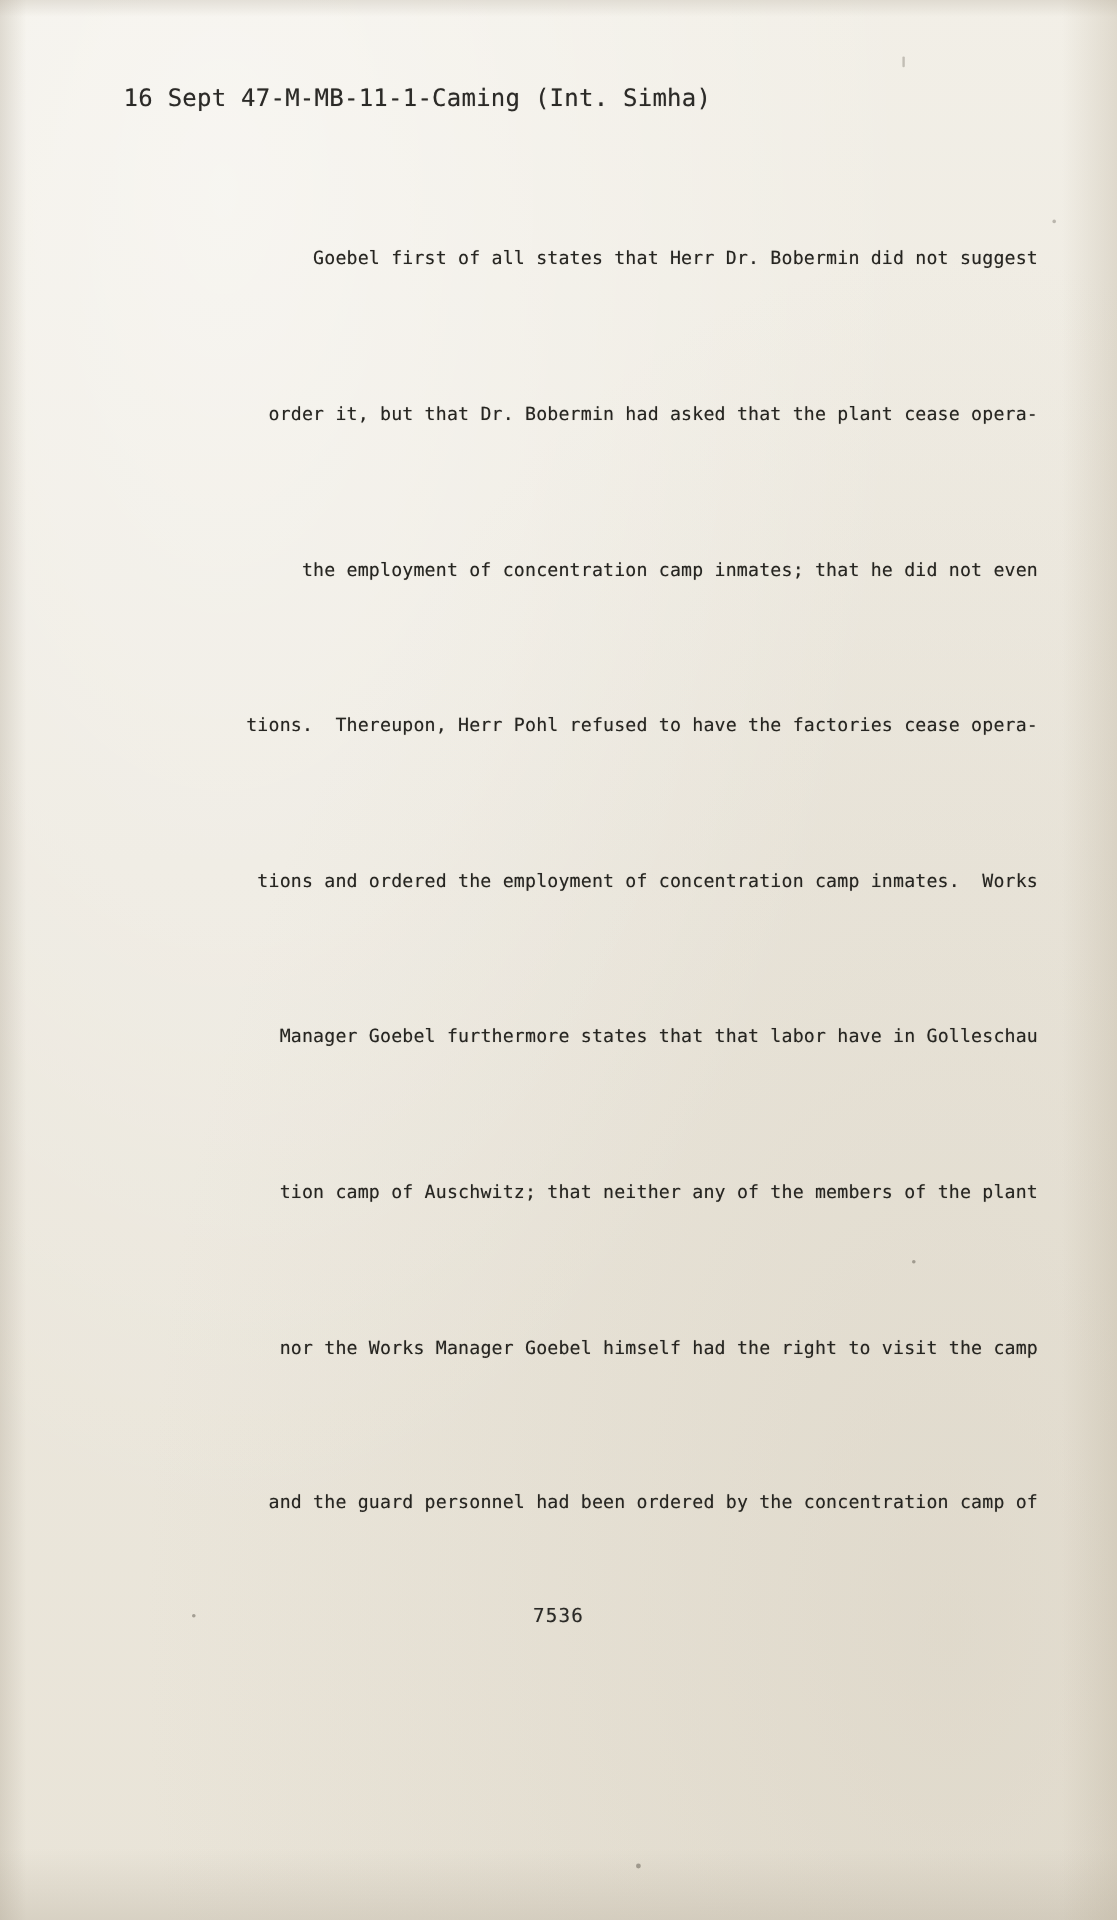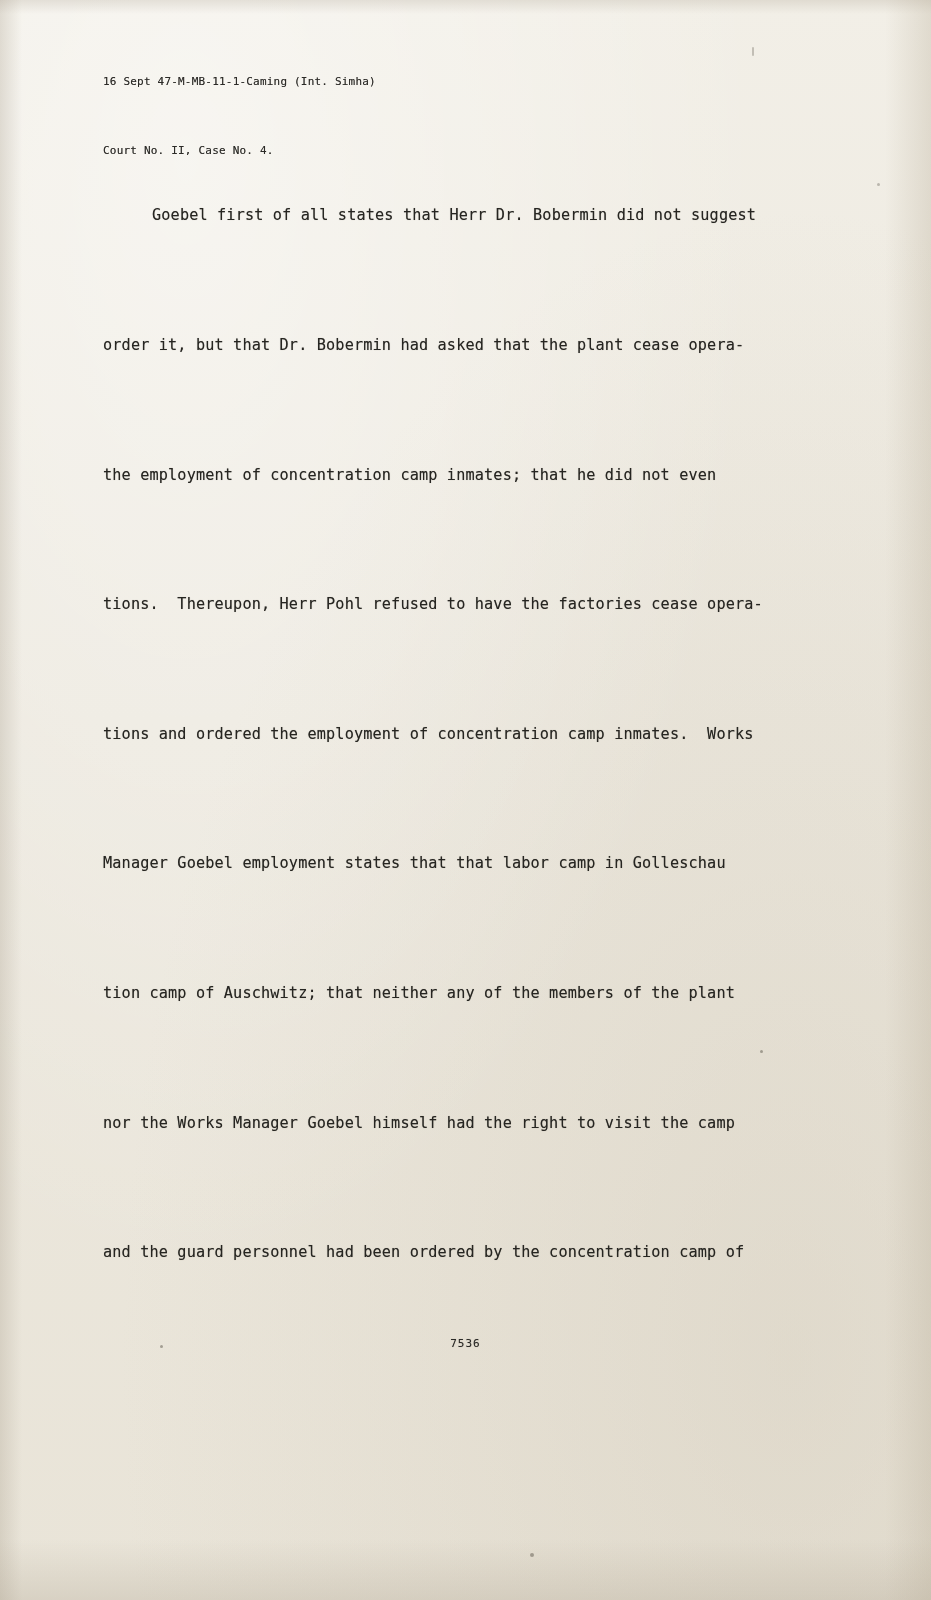--- a/index.html
+++ b/index.html
@@ -33,21 +33,21 @@
     right: 0;
     width: 46px;
     height: 100%;
     background: linear-gradient(90deg, rgba(200,190,172,0) 0%, rgba(186,175,154,0.33) 100%);
     pointer-events: none;
   }
   .header {
     position: absolute;
     top: 24px;
     left: 103px;
-    font-size: 11px;
+    font-size: 20px;
     line-height: 23px;
     color: #2b2a27;
     letter-spacing: 0.2px;
     white-space: pre;
   }
   .header div {
     text-shadow: 0 0 0.6px rgba(40,38,34,0.5);
   }
   .body-text {
     position: absolute;
@@ -61,31 +61,32 @@
   }
   .para {
     margin: 0;
     white-space: pre-wrap;
     text-indent: 0;
   }
   .line {
     display: block;
     white-space: pre;
     text-shadow: 0 0 0.7px rgba(45,42,36,0.45);
+    text-align: right;
   }
   .line.indent {
     padding-left: 49px;
   }
   .page-number {
     position: absolute;
     top: 1337px;
     left: 0;
     width: 931px;
     text-align: center;
-    font-size: 11px;
+    font-size: 16px;
     color: #2b2a27;
     letter-spacing: 1px;
     text-shadow: 0 0 0.7px rgba(45,42,36,0.45);
   }
   
   .speck {
     position: absolute;
     background: #6a645a;
     border-radius: 50%;
     opacity: 0.55;
@@ -123,32 +124,31 @@
 <body>
 
 <div class="page">
 
   <div class="edge-shadow-left"></div>
   <div class="edge-shadow-top"></div>
   <div class="edge-shadow-bottom"></div>
 
   <div class="header">
     <div>16 Sept 47-M-MB-11-1-Caming (Int. Simha)</div>
-    <div>Court No. II, Case No. 4.</div>
   </div>
 
   <div class="body-text">
 
     <p class="para">
       <span class="line indent">Goebel first of all states that Herr Dr. Bobermin did not suggest</span>
       <span class="line">order it, but that Dr. Bobermin had asked that the plant cease opera-</span>
       <span class="line">the employment of concentration camp inmates; that he did not even</span>
       <span class="line">tions.  Thereupon, Herr Pohl refused to have the factories cease opera-</span>
       <span class="line">tions and ordered the employment of concentration camp inmates.  Works</span>
-      <span class="line">Manager Goebel employment states that that labor camp in Golleschau</span>
+      <span class="line">Manager Goebel furthermore states that that labor have in Golleschau</span>
       <span class="line">tion camp of Auschwitz; that neither any of the members of the plant</span>
       <span class="line">nor the Works Manager Goebel himself had the right to visit the camp</span>
       <span class="line">and the guard personnel had been ordered by the concentration camp of</span>
       
       
       
     </p>
 
   </div>
 

